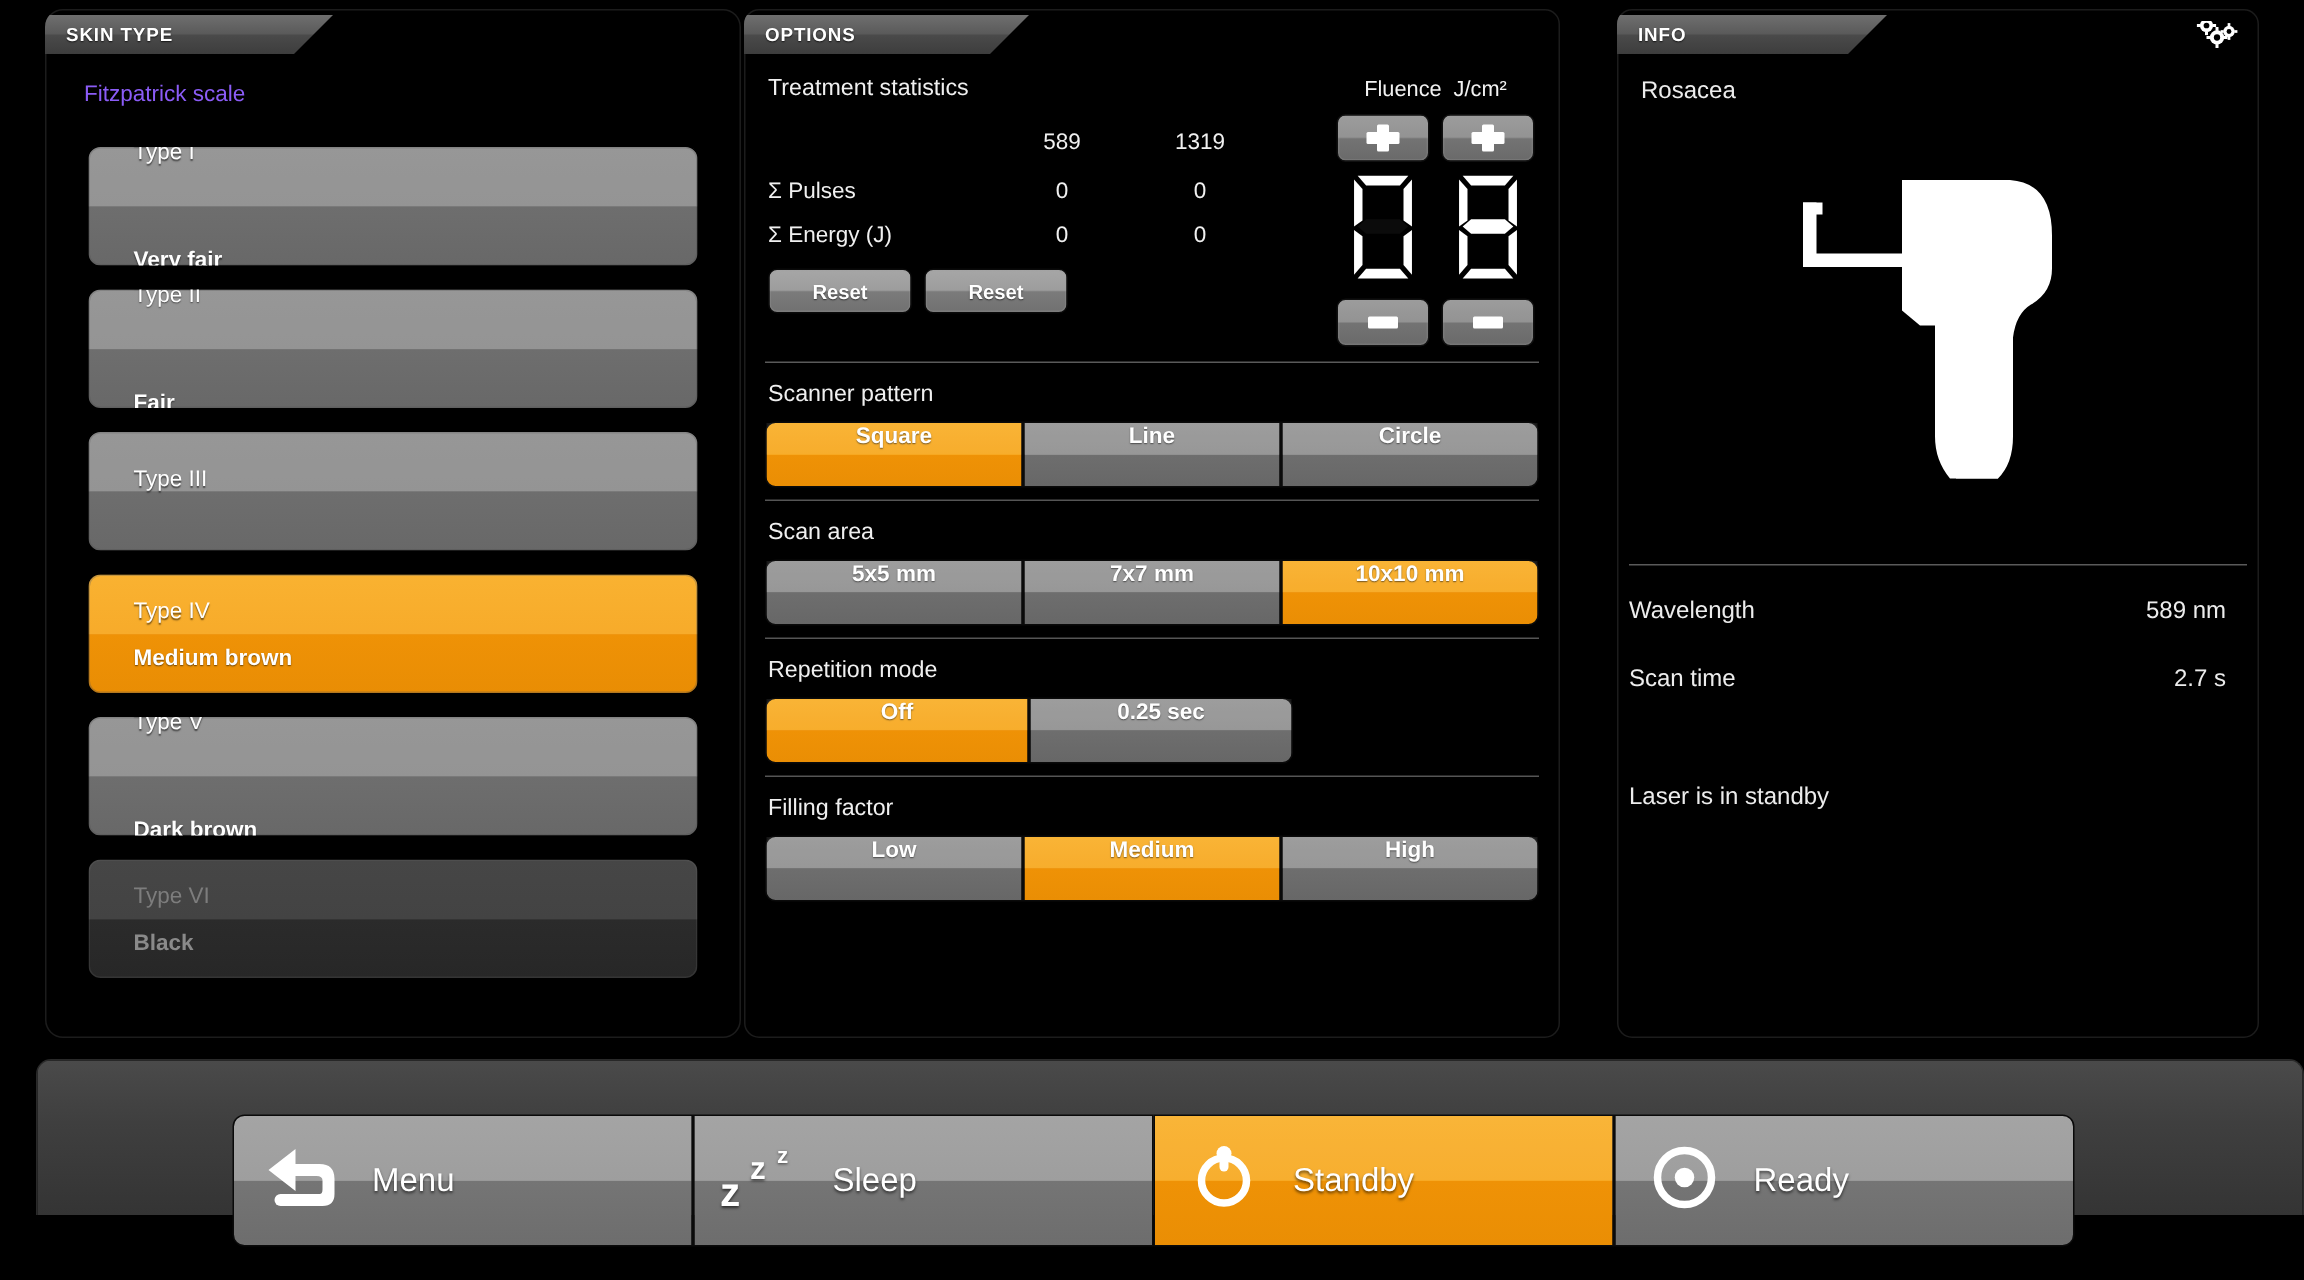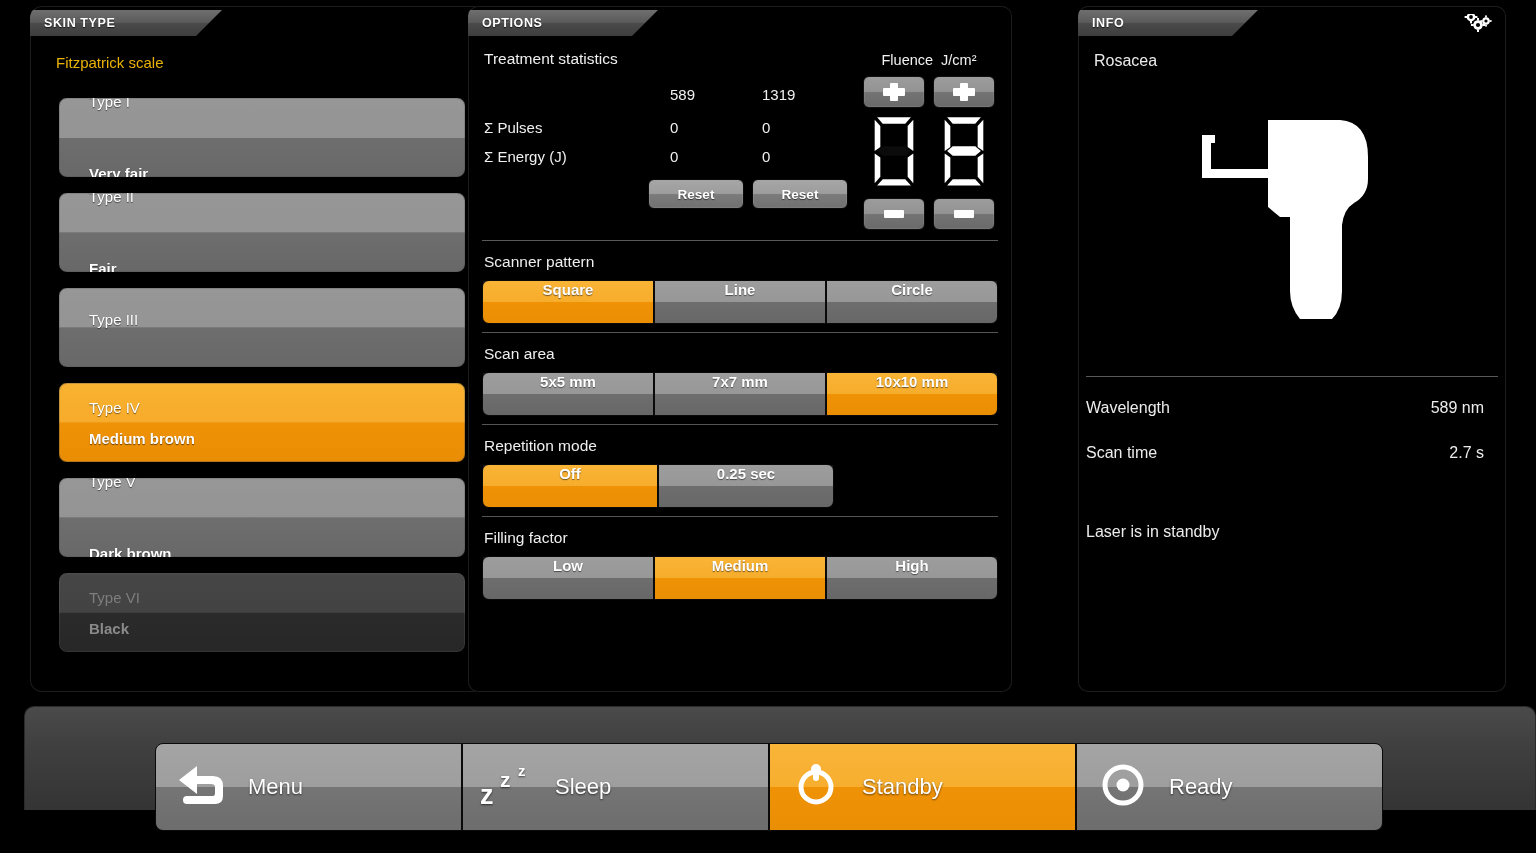--- a/index.html
+++ b/index.html
@@ -40,21 +40,21 @@
     font-size:12.5px; font-weight:bold; letter-spacing:.6px; color:#fff;
     text-shadow:0 1px 1px rgba(0,0,0,.7);
   }
 
   
   #skin-panel { left:30px; top:6px; width:464px; height:686px;
     background:#000; border-radius:12px;
     box-shadow:inset 0 0 0 1px #1c1c1c; }
   #skin-panel .hdr-tab { width:192px; }
   .subtitle {
-    padding:18px 0 0 26px; font-size:15px; color:#eab308;
+    padding:18px 0 0 26px; font-size:15px; color:#8b5cf6;
   }
   .skin-list { margin-top:26px; padding:0 28px; }
   .skin-item {
     height:81px; margin-bottom:14px;
     border-radius:9px;
     border:1px solid #000;
     box-shadow:0 0 0 1px rgba(80,80,80,.35) inset;
     overflow:hidden;
     position:relative;
     display:flex; flex-direction:column;
@@ -73,34 +73,34 @@
     position:relative; z-index:2;
     padding-left:30px; line-height:1.0;
     text-shadow:0 1px 1px rgba(0,0,0,.55);
   }
   .skin-item .t1 { font-size:15px; color:#fff; margin-bottom:16px; }
   .skin-item .t2 { font-size:15px; color:#fff; font-weight:bold; }
   .skin-item.disabled .t1 { color:#7d7d7d; text-shadow:none; }
   .skin-item.disabled .t2 { color:#8a8a8a; text-shadow:none; }
 
   
-  #opt-panel { left:468px; top:6px; width:544px; height:686px;
+  #opt-panel { left:496px; top:6px; width:544px; height:686px;
     background:#000; border-radius:10px; box-shadow:inset 0 0 0 1px #1c1c1c; }
   #opt-panel .hdr-tab { width:190px; }
 
   .opt-body { padding:0 8px; }
-  .stats-wrap { display:flex; padding:14px 0 0 0; }
+  .stats-wrap { display:flex; padding:14px 0 0 0;gap:31px; }
   .stats-left { flex:1; padding-left:8px; }
   .stats-title { font-size:15.5px; color:#efefef; margin-bottom:18px; }
   .stats-table { width:100%; border-collapse:collapse; }
   .stats-table td { font-size:15px; color:#f0f0f0; padding:0 0 12px 0; }
   .stats-table td.lbl { text-align:left; white-space:nowrap; }
-  .stats-table td.num { text-align:left; width:92px; padding-right:10px; }
+  .stats-table td.num { text-align:center; width:92px; padding-right:10px; }
   .stats-table tr.hdrrow td.num { padding-bottom:16px; }
-  .reset-row { display:flex; justify-content:flex-end; gap:8px; margin-top:2px; padding-right:6px;}
+  .reset-row { display:flex; justify-content:flex-start; gap:8px; margin-top:2px; padding-right:6px;}
   .btn-reset {
     width:96px; height:30px; border-radius:6px;
     border:1px solid #0a0a0a;
     background:linear-gradient(180deg,#a6a6a6 0%,#9d9d9d 48%,#7b7b7b 52%,#717171 100%);
     color:#fff; font-size:13.5px; font-weight:bold;
     text-shadow:0 1px 1px rgba(0,0,0,.6);
     display:flex;align-items:center;justify-content:center;
     cursor:pointer;
     box-shadow:0 0 0 1px rgba(160,160,160,.25) inset;
   }

